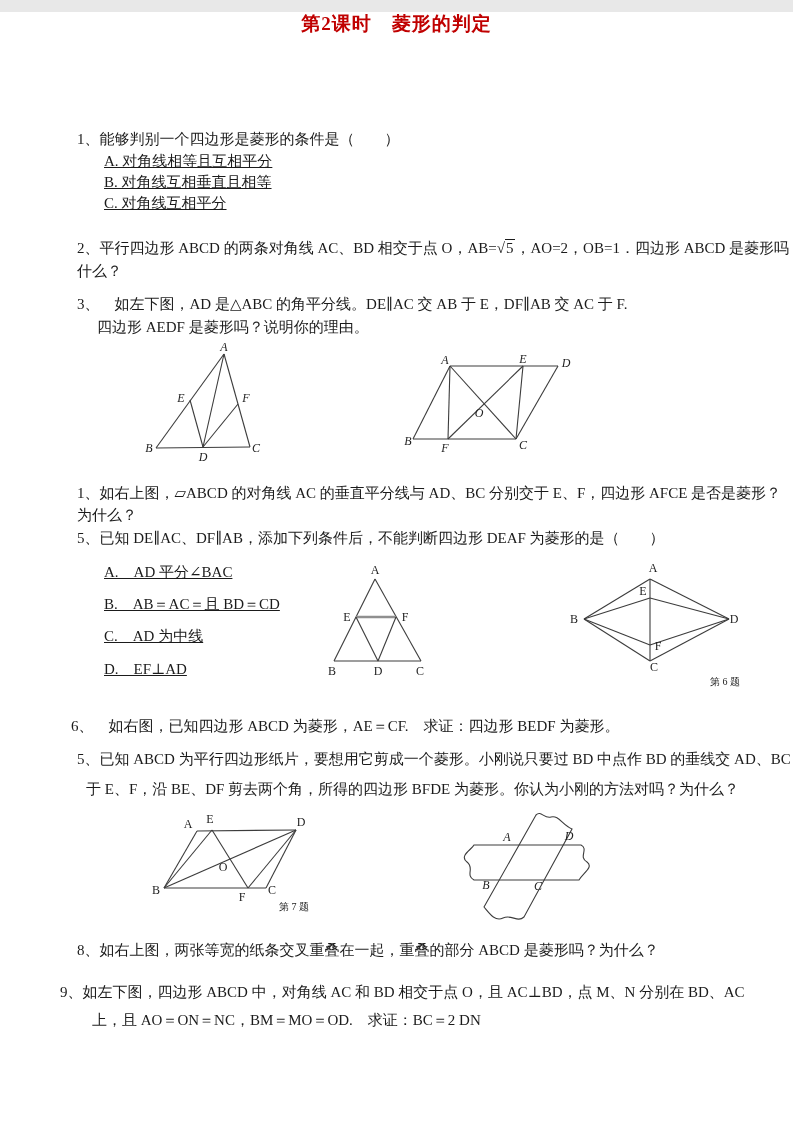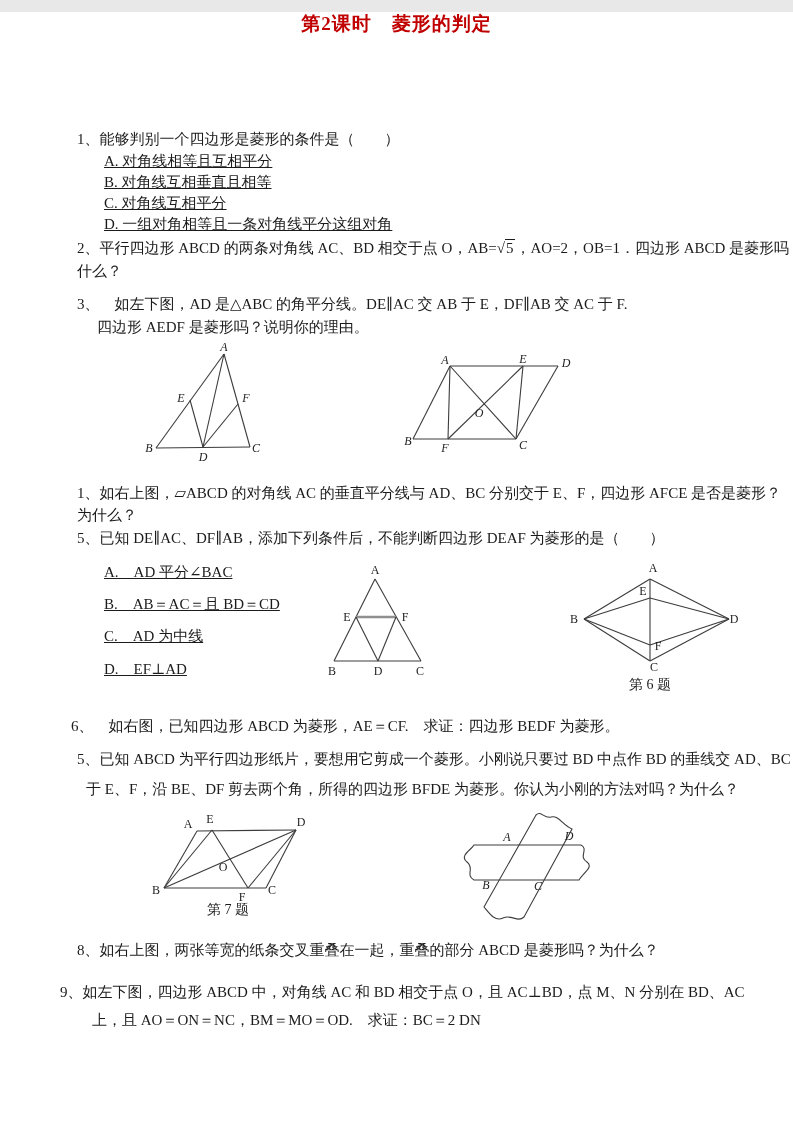--- a/index.html
+++ b/index.html
@@ -18,34 +18,33 @@
   .sqrt-sign{font-style:normal;}
   .sqrt-radicand{border-top:1px solid #1b1b1b; padding:0 2px 0 1px;}
   svg{position:absolute; overflow:visible;}
   svg line, svg path, svg polyline{stroke:#3c3c3c; stroke-width:1.1; fill:none;}
   svg .hl{stroke:#8f8f8f; stroke-width:2.4;}
   svg text{
     font-family:"Liberation Serif","DejaVu Serif",serif;
     font-size:12px; fill:#222; text-anchor:middle; stroke:none;
   }
   svg text.it{font-style:italic;}
-  .figcap{text-align:center; font-size:14px;}
+  .figcap{font-size:10px;}
 </style>
 </head>
 <body>
 
 <div class="page">
 
   <div class="abs title" id="title-el" style="color: rgb(192, 0, 0);">第2课时　菱形的判定</div>
 
   <div class="abs" style="left:77px; top:118px">1、能够判别一个四边形是菱形的条件是（　　）</div>
   <div class="abs opt" style="top:140px">A. 对角线相等且互相平分</div>
   <div class="abs opt" style="top:161px">B. 对角线互相垂直且相等</div>
   <div class="abs opt" style="top:182px">C. 对角线互相平分</div>
-  <div class="abs opt" style="top:203px">D. 一组对角相等且一条对角线平分这组对角</div>
 
   <div class="abs" style="left:77px; top:227px"><span>2、平行四边形 ABCD 的两条对角线 AC、BD 相交于点 O，AB=</span><span><span class="sqrt-sign">√</span><span class="sqrt-radicand">5</span></span><span>，AO=2，OB=1．四边形 ABCD 是菱形吗？为</span></div>
   <div class="abs" style="left:77px; top:250px">什么？</div>
 
   <div class="abs" style="left:77px; top:283px">3、　如左下图，AD 是△ABC 的角平分线。DE∥AC 交 AB 于 E，DF∥AB 交 AC 于 F.</div>
   <div class="abs" style="left:97px; top:306px">四边形 AEDF 是菱形吗？说明你的理由。</div>
 
   <svg style="left:143px; top:330px" width="125" height="122" viewBox="0 0 125 122">
     <g>
       <line x1="81" y1="12" x2="13" y2="106"></line>

